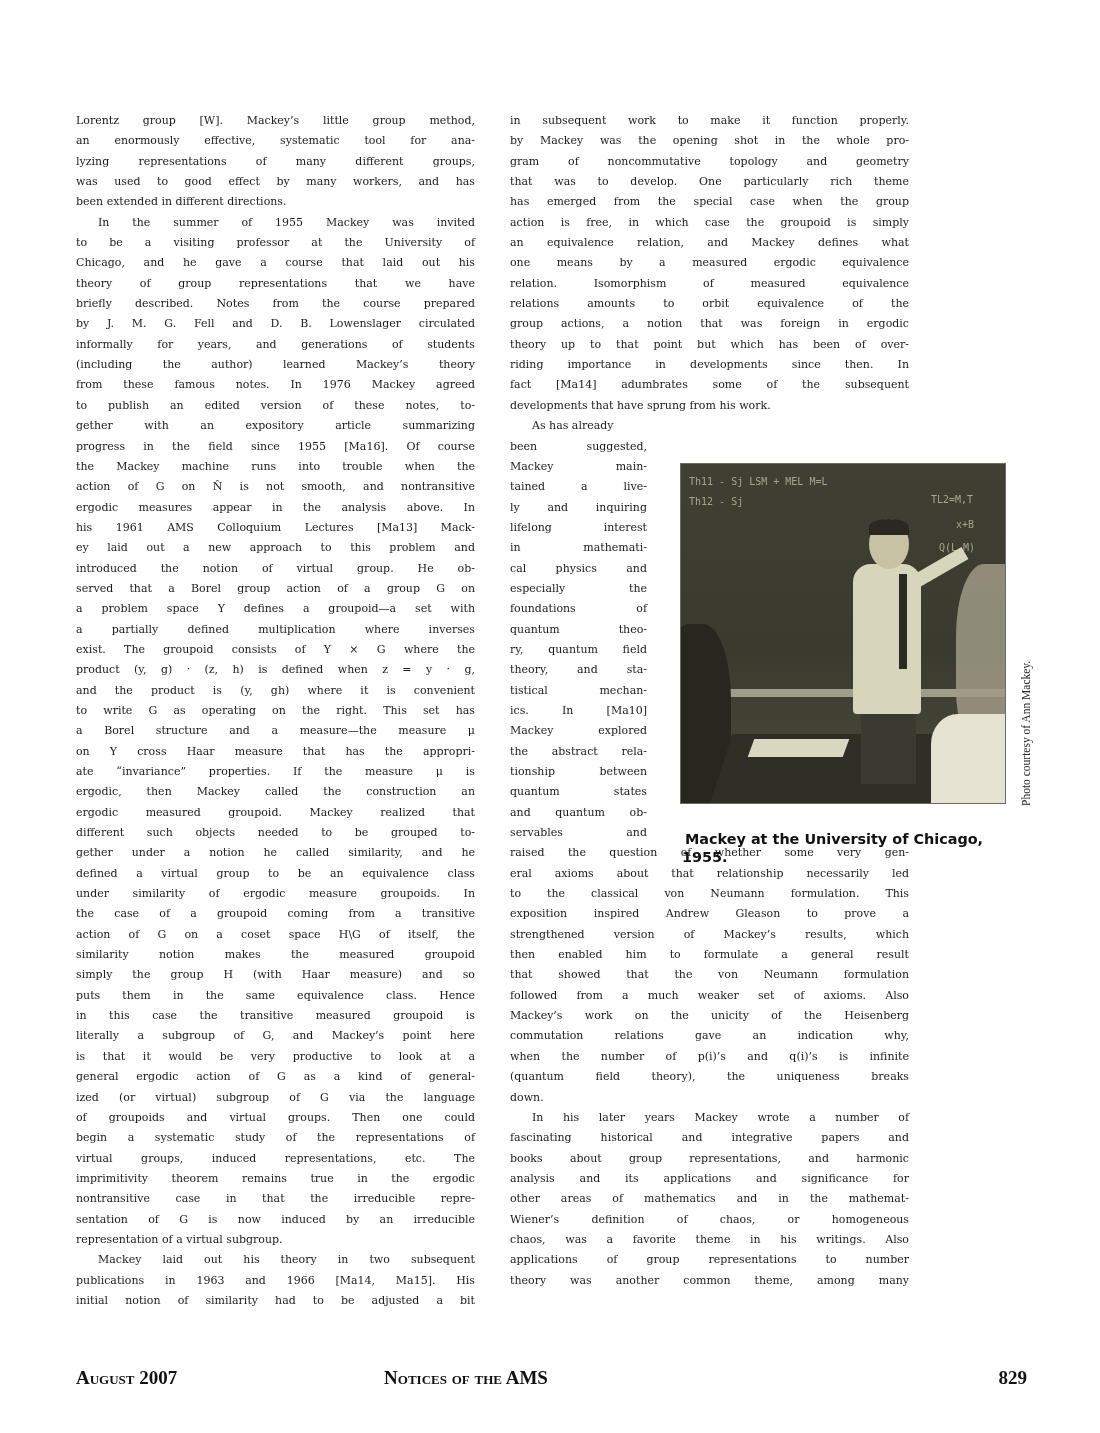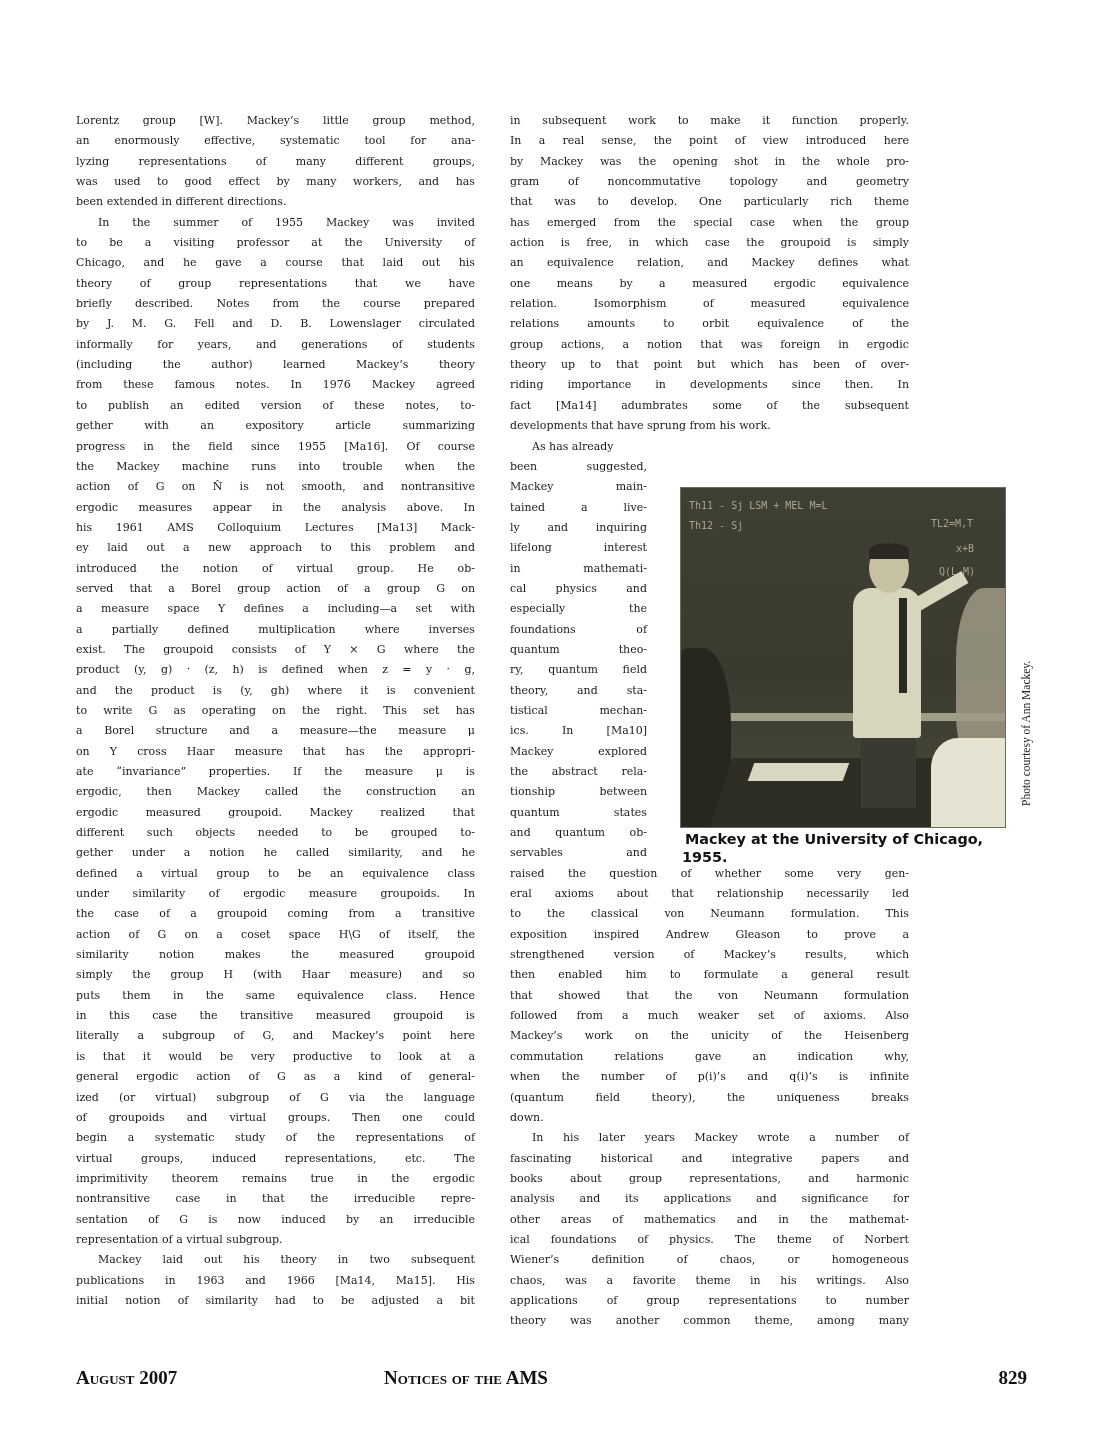--- a/index.html
+++ b/index.html
@@ -8,21 +8,21 @@
   .col { position: absolute; font-size: 11px; line-height: 20.35px; }
   .col-left { left: 76px; top: 111px; width: 399px; }
   .col-right { left: 510px; top: 111px; width: 399px; }
   .line { display: block; height: 20.35px; white-space: nowrap; text-align: justify; text-align-last: justify; }
   .line.last { text-align-last: left; }
   .line.indent { padding-left: 22px; }
   .narrow { width: 137px; }
   .col-right .line.narrow { width: 137px; }
   .photo { position: absolute; left: 680px; top: 463px; width: 326px; height: 341px;
            border: 1px solid #6b6b5e; box-sizing: border-box; overflow: hidden;
-           background: linear-gradient(180deg, #3f3f33 0%, #3a3a2e 55%, #4a4a3d 100%); margin-top: 24px; }
+           background: linear-gradient(180deg, #3f3f33 0%, #3a3a2e 55%, #4a4a3d 100%); }
   .photo .chalk { position: absolute; color: #c9c6a9; font-family: "DejaVu Sans Mono", monospace; font-size: 10px; opacity: 0.75; }
   .photo .ledge { position: absolute; left: 0; right: 0; top: 225px; height: 8px; background: #b9b79f; opacity: 0.8; }
   .photo .desk { position: absolute; left: 40px; top: 270px; width: 230px; height: 70px; background: #2e2e25; transform: skewX(-18deg); }
   .photo .papers { position: absolute; left: 70px; top: 275px; width: 95px; height: 18px; background: #d9d6c2; transform: skewX(-20deg); }
   .photo .man-shirt { position: absolute; left: 172px; top: 100px; width: 68px; height: 150px; background: #d8d5bd; border-radius: 18px 18px 4px 4px; }
   .photo .man-pants { position: absolute; left: 180px; top: 240px; width: 55px; height: 80px; background: #3b3a31; }
   .photo .man-head { position: absolute; left: 188px; top: 55px; width: 40px; height: 50px; background: #c8c2a4; border-radius: 50%; }
   .photo .man-hair { position: absolute; left: 188px; top: 55px; width: 40px; height: 16px; background: #2a2820; border-radius: 50% 50% 0 0; }
   .photo .tie { position: absolute; left: 218px; top: 110px; width: 8px; height: 95px; background: #2a2a22; }
   .photo .arm { position: absolute; left: 232px; top: 112px; width: 60px; height: 14px; background: #d8d5bd; transform: rotate(-30deg); transform-origin: left center; }
@@ -61,21 +61,21 @@
   <span class="line">to publish an edited version of these notes, to-</span>
   <span class="line">gether with an expository article summarizing</span>
   <span class="line">progress in the field since 1955 [Ma16]. Of course</span>
   <span class="line">the Mackey machine runs into trouble when the</span>
   <span class="line">action of G on N̂ is not smooth, and nontransitive</span>
   <span class="line">ergodic measures appear in the analysis above. In</span>
   <span class="line">his 1961 AMS Colloquium Lectures [Ma13] Mack-</span>
   <span class="line">ey laid out a new approach to this problem and</span>
   <span class="line">introduced the notion of virtual group. He ob-</span>
   <span class="line">served that a Borel group action of a group G on</span>
-  <span class="line">a measure space Y defines a including—a set with</span>
+  <span class="line">a problem space Y defines a groupoid—a set with</span>
   <span class="line">a partially defined multiplication where inverses</span>
   <span class="line">exist. The groupoid consists of Y × G where the</span>
   <span class="line">product (y, g) · (z, h) is defined when z = y · g,</span>
   <span class="line">and the product is (y, gh) where it is convenient</span>
   <span class="line">to write G as operating on the right. This set has</span>
   <span class="line">a Borel structure and a measure—the measure μ</span>
   <span class="line">on Y cross Haar measure that has the appropri-</span>
   <span class="line">ate “invariance” properties. If the measure μ is</span>
   <span class="line">ergodic, then Mackey called the construction an</span>
   <span class="line">ergodic measured groupoid. Mackey realized that</span>
@@ -100,21 +100,20 @@
   <span class="line">nontransitive case in that the irreducible repre-</span>
   <span class="line">sentation of G is now induced by an irreducible</span>
   <span class="line last">representation of a virtual subgroup.</span>
   <span class="line indent">Mackey laid out his theory in two subsequent</span>
   <span class="line">publications in 1963 and 1966 [Ma14, Ma15]. His</span>
   <span class="line">initial notion of similarity had to be adjusted a bit</span>
 </div>
 
 <div class="col col-right">
   <span class="line">in subsequent work to make it function properly.</span>
-  <span class="line">In a real sense, the point of view introduced here</span>
   <span class="line">by Mackey was the opening shot in the whole pro-</span>
   <span class="line">gram of noncommutative topology and geometry</span>
   <span class="line">that was to develop. One particularly rich theme</span>
   <span class="line">has emerged from the special case when the group</span>
   <span class="line">action is free, in which case the groupoid is simply</span>
   <span class="line">an equivalence relation, and Mackey defines what</span>
   <span class="line">one means by a measured ergodic equivalence</span>
   <span class="line">relation. Isomorphism of measured equivalence</span>
   <span class="line">relations amounts to orbit equivalence of the</span>
   <span class="line">group actions, a notion that was foreign in ergodic</span>
@@ -156,21 +155,20 @@
   <span class="line">Mackey’s work on the unicity of the Heisenberg</span>
   <span class="line">commutation relations gave an indication why,</span>
   <span class="line">when the number of p(i)’s and q(i)’s is infinite</span>
   <span class="line">(quantum field theory), the uniqueness breaks</span>
   <span class="line last">down.</span>
   <span class="line indent">In his later years Mackey wrote a number of</span>
   <span class="line">fascinating historical and integrative papers and</span>
   <span class="line">books about group representations, and harmonic</span>
   <span class="line">analysis and its applications and significance for</span>
   <span class="line">other areas of mathematics and in the mathemat-</span>
-  <span class="line">ical foundations of physics. The theme of Norbert</span>
   <span class="line">Wiener’s definition of chaos, or homogeneous</span>
   <span class="line">chaos, was a favorite theme in his writings. Also</span>
   <span class="line">applications of group representations to number</span>
   <span class="line">theory was another common theme, among many</span>
 </div>
 
 <div class="photo" title="Photograph of Mackey lecturing at a chalkboard">
   <span class="chalk" style="left:8px;top:12px">Th11 - Sj  LSM + MEL  M=L</span>
   <span class="chalk" style="left:8px;top:32px">Th12 - Sj</span>
   <span class="chalk" style="left:250px;top:30px">TL2=M,T</span>

